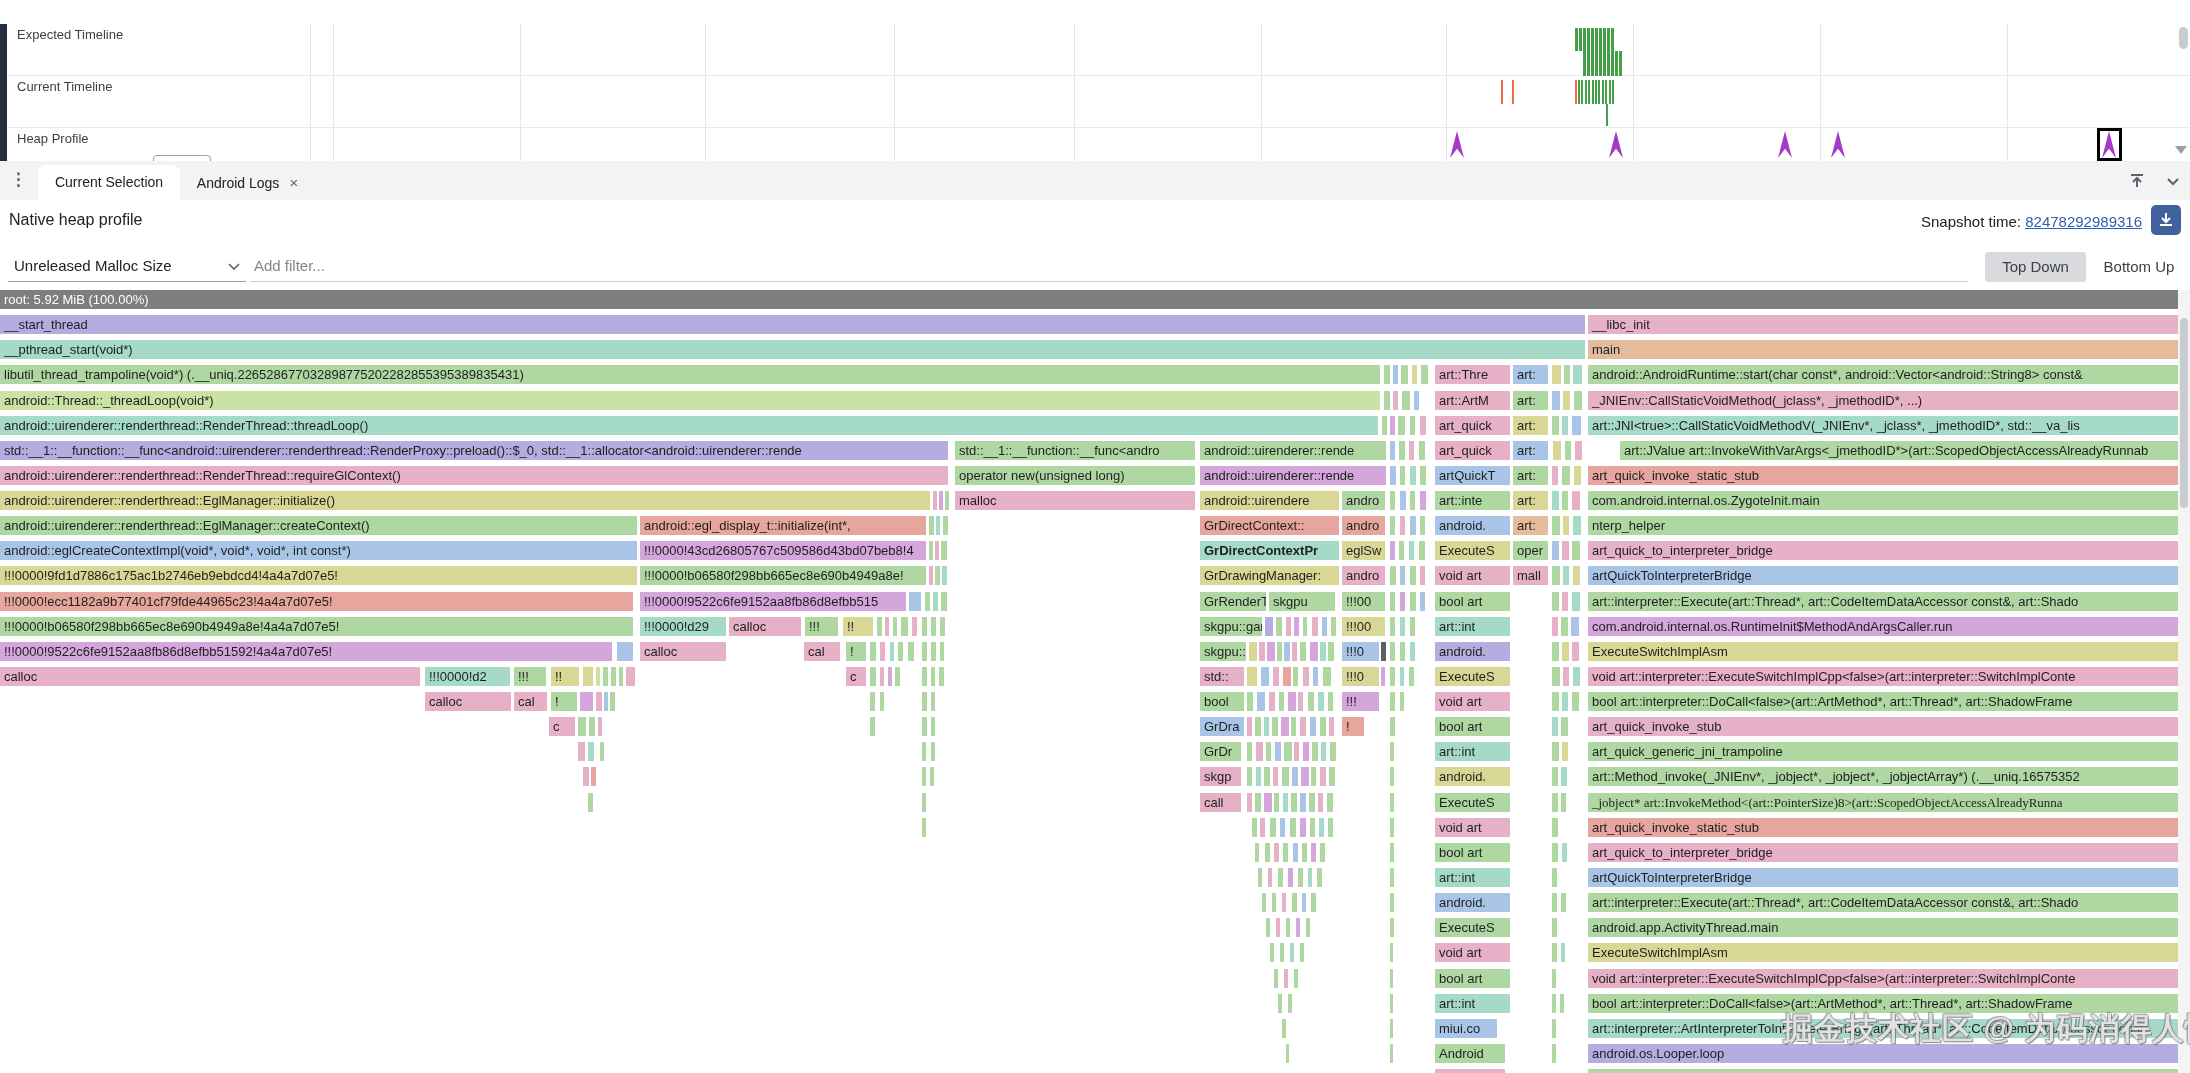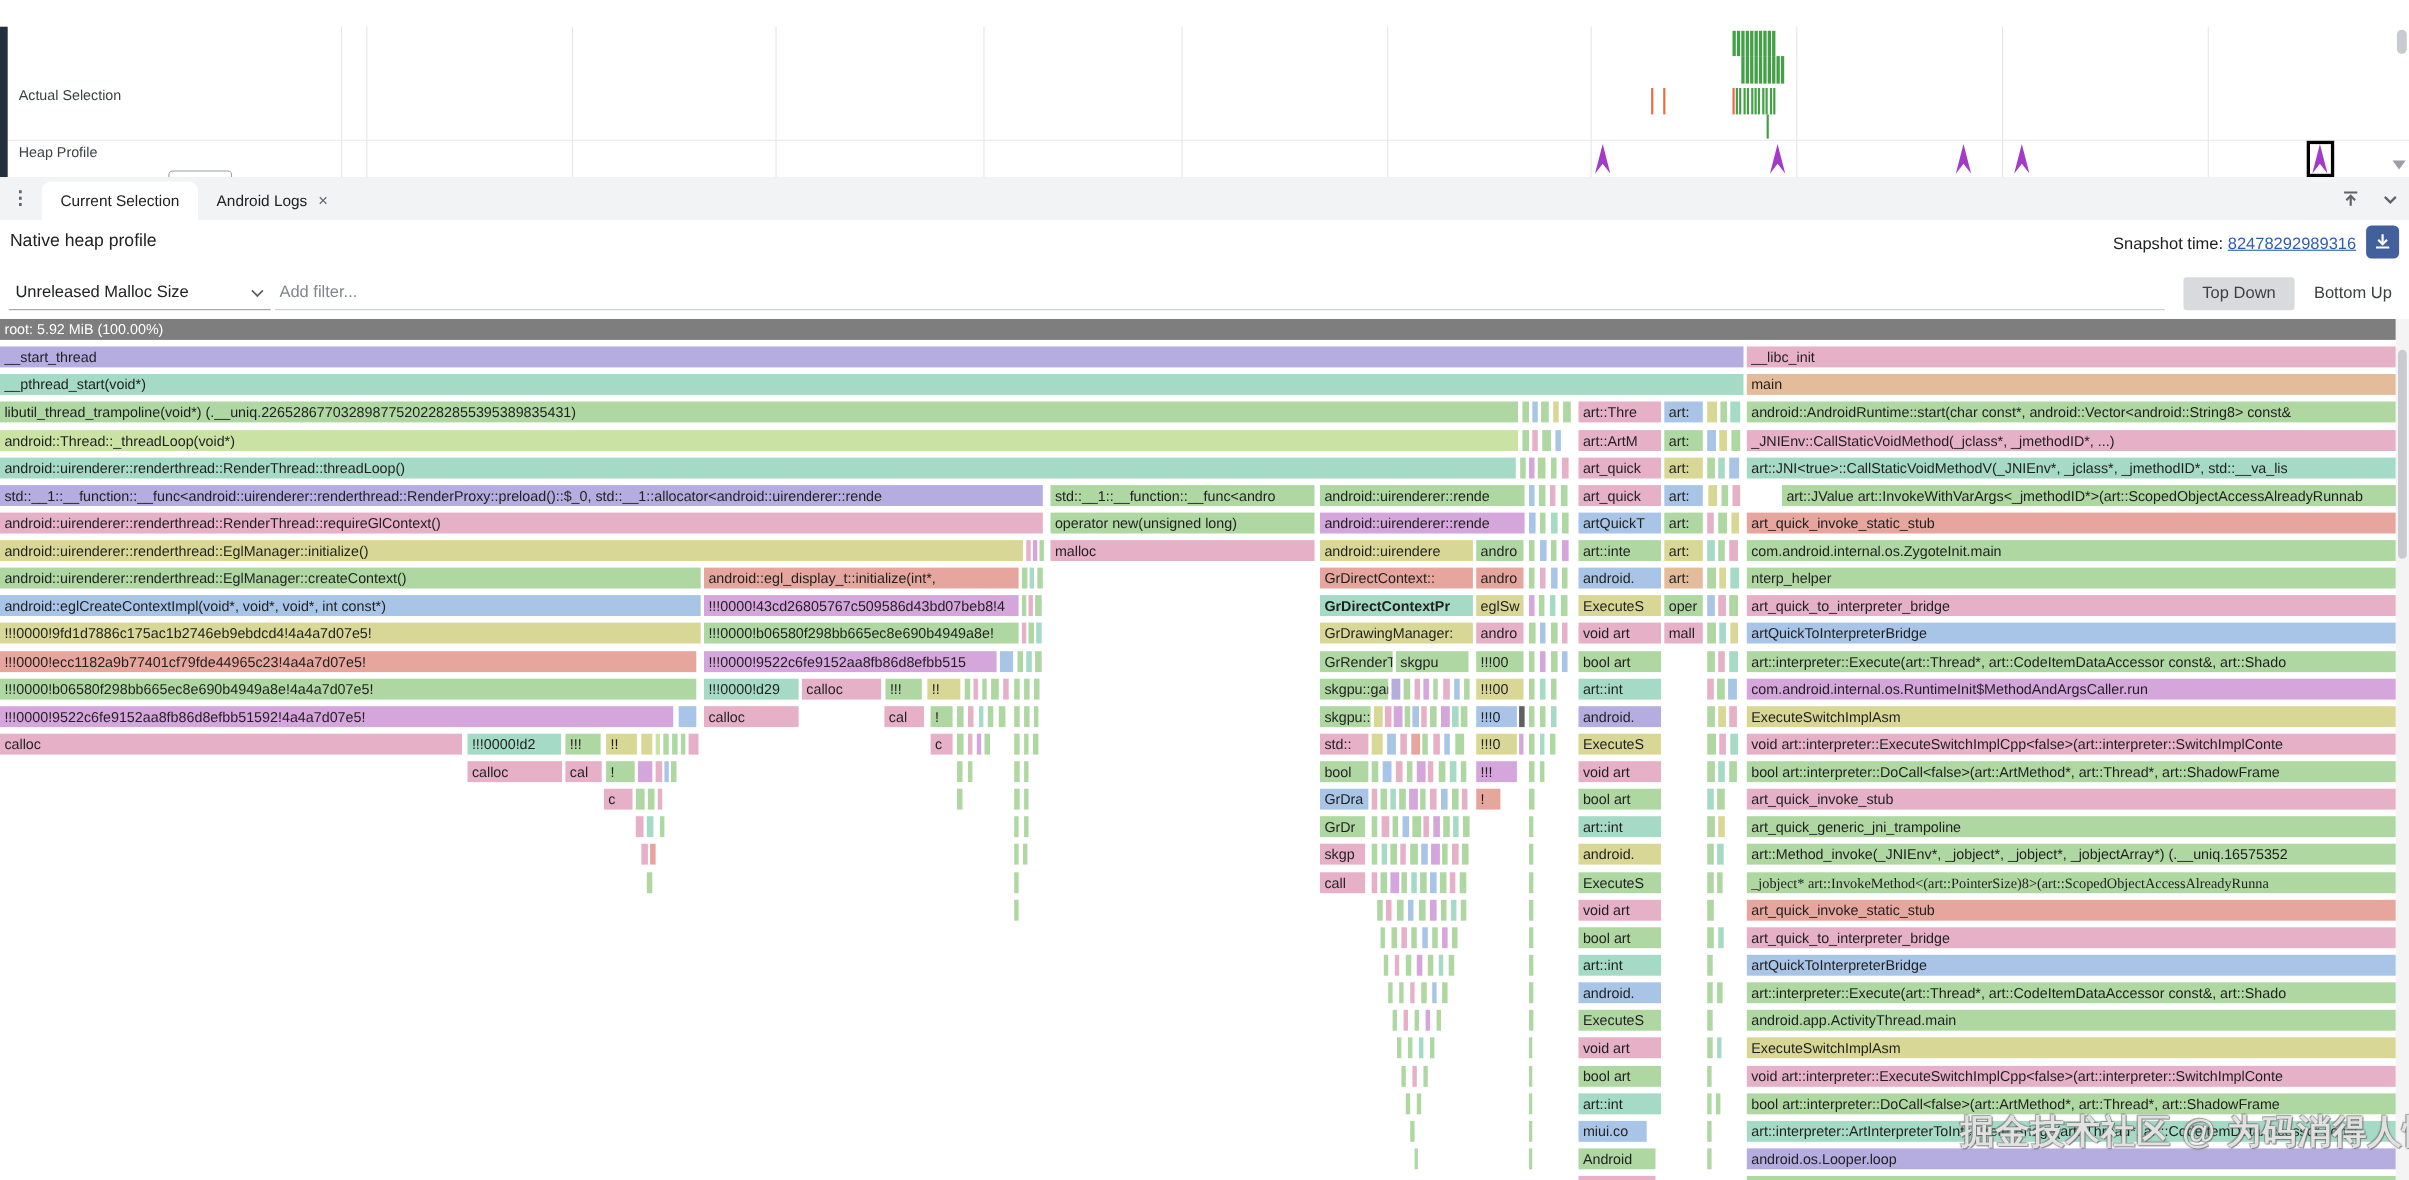--- a/index.html
+++ b/index.html
@@ -73,22 +73,25 @@
     color:rgba(255,255,255,0.80);white-space:nowrap;pointer-events:none;z-index:9;
     text-shadow:0 0 1px #6a6a6a, 0 0 2px #777, 1px 1px 0 rgba(90,90,90,0.55), -1px -1px 0 rgba(120,120,120,0.45);}
 </style>
 </head>
 <body>
 
 <div class="app">
 
 
   <div class="timeline">
+    <div class="track" style="top:0;height:52px;">
+      <div class="track-label">Expected Timeline</div>
+    </div>
     <div class="track" style="top:52px;height:52px;">
-      <div class="track-label">Actual Selection</div>
+      <div class="track-label">Current Timeline</div>
     </div>
     <div class="track" style="top:104px;height:33px;border-bottom:none;">
       <div class="track-label">Heap Profile</div>
     </div>
     <div id="tl-marks">
         <div class="gridline" style="left: 310px;"></div>
         <div class="gridline" style="left: 333px;"></div>
         <div class="gridline" style="left: 520px;"></div>
         <div class="gridline" style="left: 705px;"></div>
         <div class="gridline" style="left: 894px;"></div>

